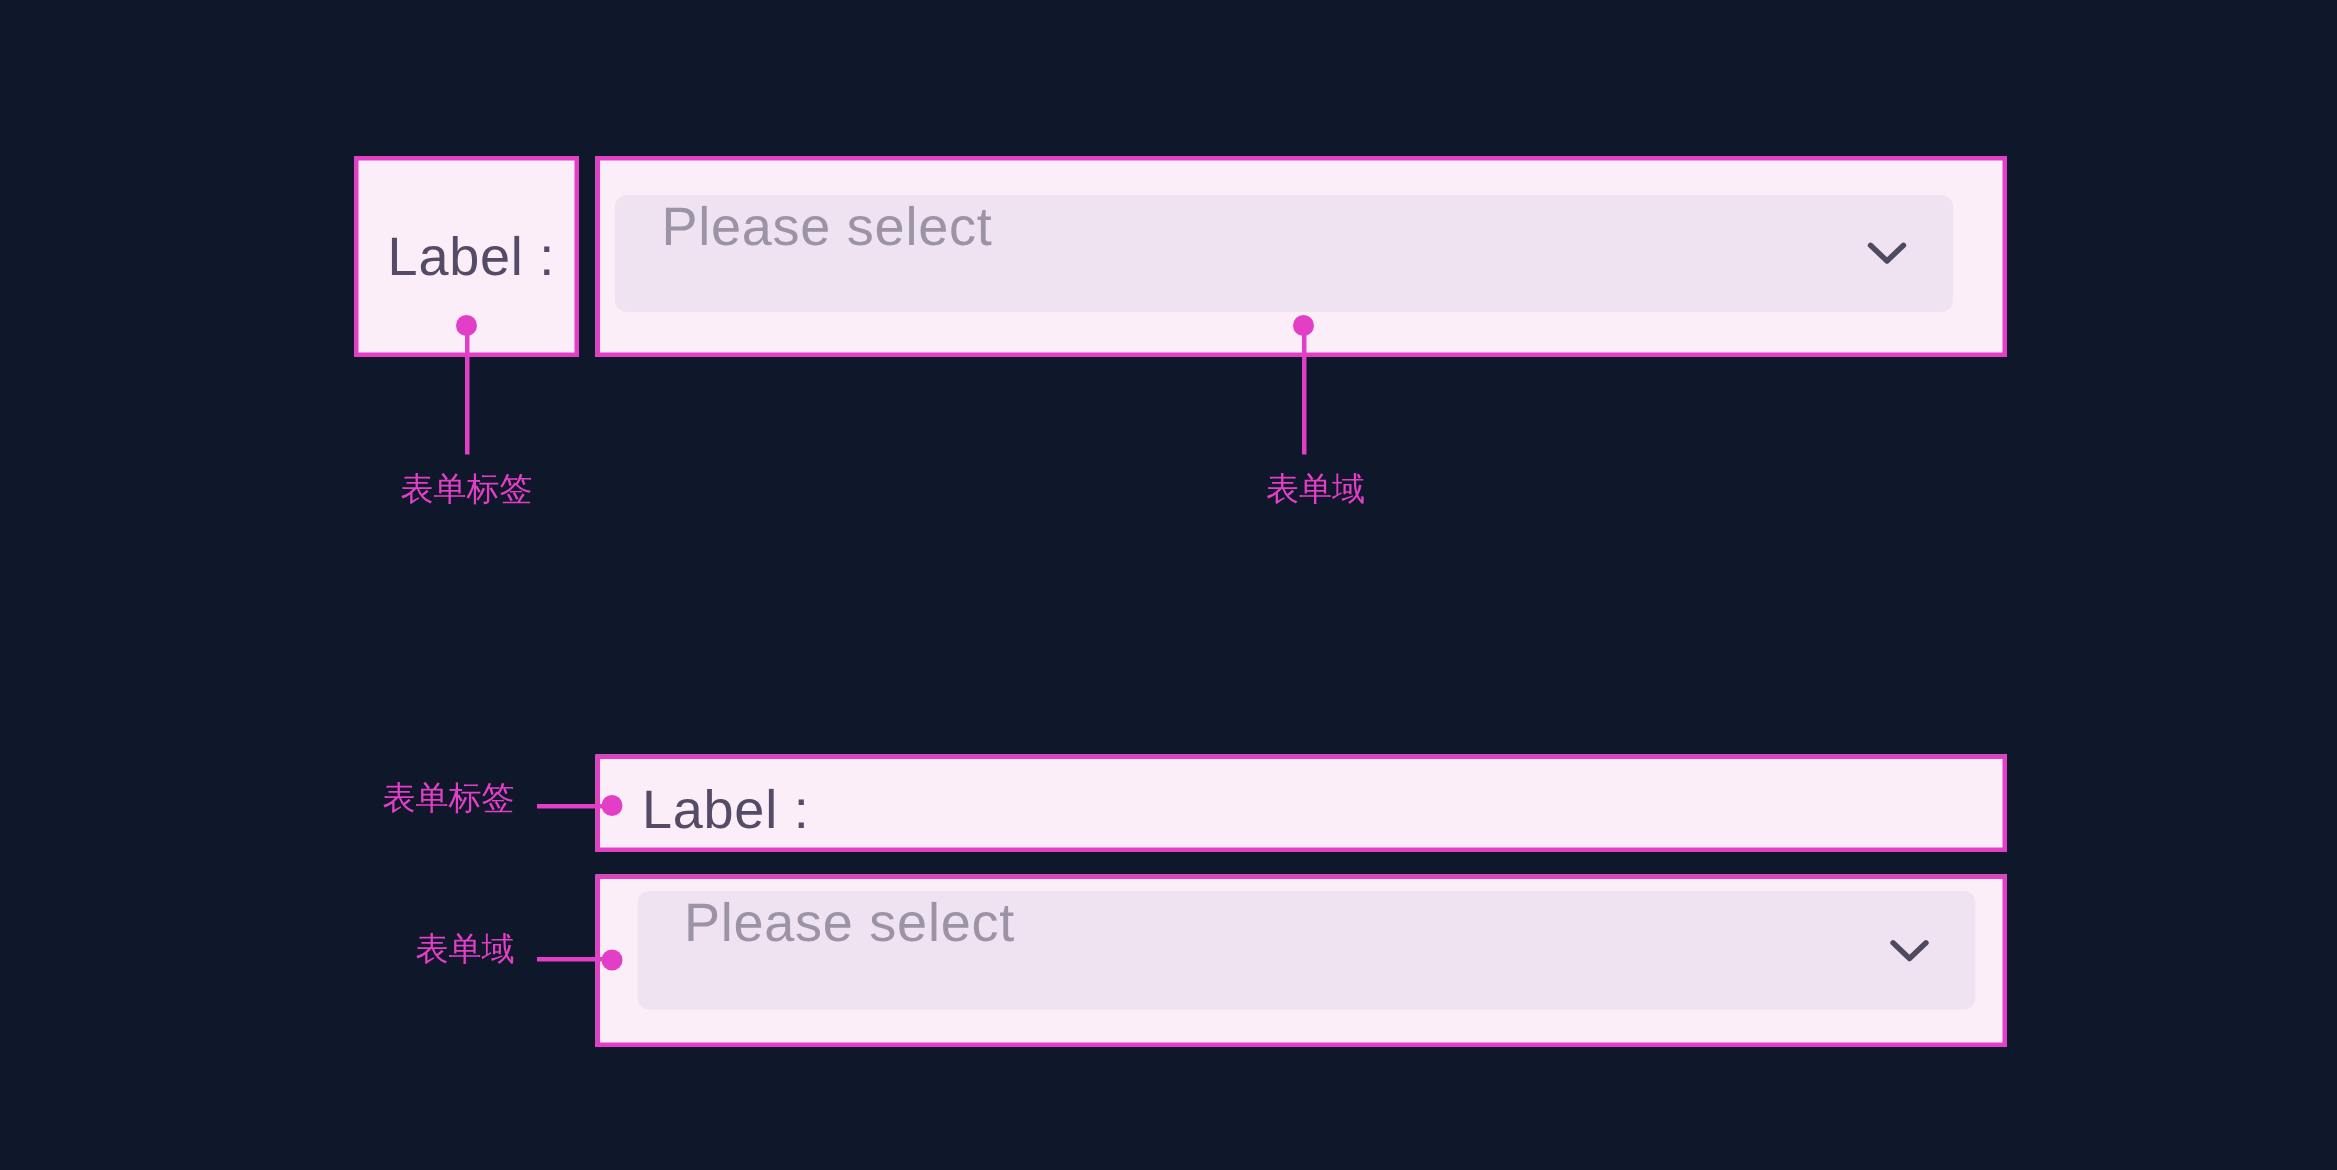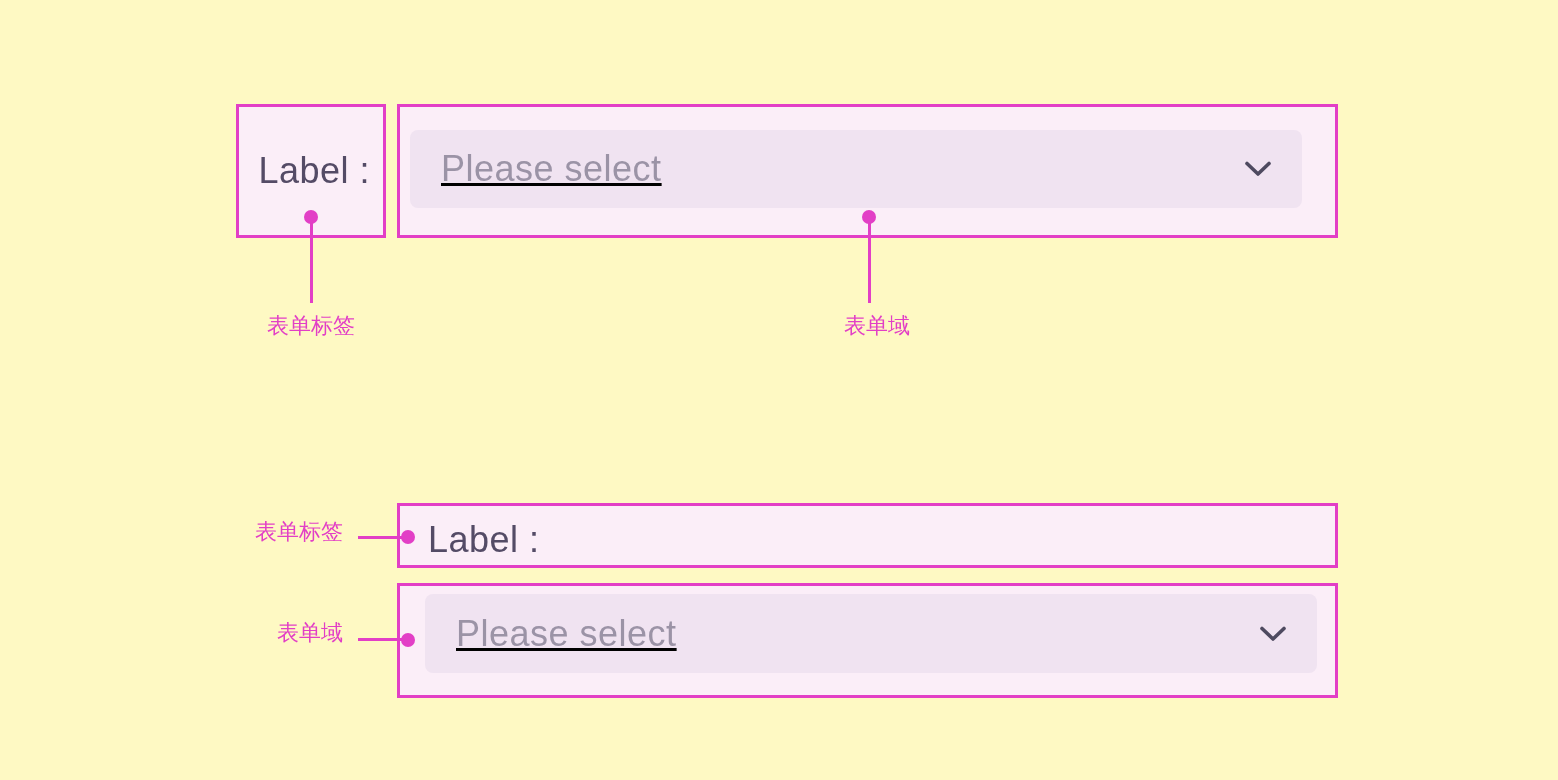--- a/index.html
+++ b/index.html
@@ -5,21 +5,21 @@
   * { margin: 0; padding: 0; box-sizing: border-box; }
   html, body { background: #ffffff; }
   body {
     font-family: "Liberation Sans", "DejaVu Sans", sans-serif;
     -webkit-font-smoothing: antialiased;
   }
   .canvas {
     position: relative;
     width: 1558px;
     height: 780px;
-    background: #fef9c3;
+    background: #0f172a;
     overflow: hidden;
   }
 
   
   .spec-box {
     position: absolute;
     background: #FBEEF8;
     border: 3px solid #E23FC6;
   }
 
@@ -38,25 +38,23 @@
     color: #544B66;
     letter-spacing: 0.5px;
     white-space: pre;
   }
 
   .select-control {
     position: absolute;
     background: #F0E3F1;
     border-radius: 8px;
     display: flex;
-    align-items: center;
     justify-content: space-between;
     padding: 0 30px 0 31px;
     cursor: pointer;
-    text-decoration: underline;
   }
   .h-select { left: 10px; top: 23px; width: 892px; height: 78px; }
 
   .placeholder-text {
     font-size: 36px;
     color: #9B93A6;
     letter-spacing: 0.5px;
   }
   .chevron { display: flex; align-items: center; }
 

